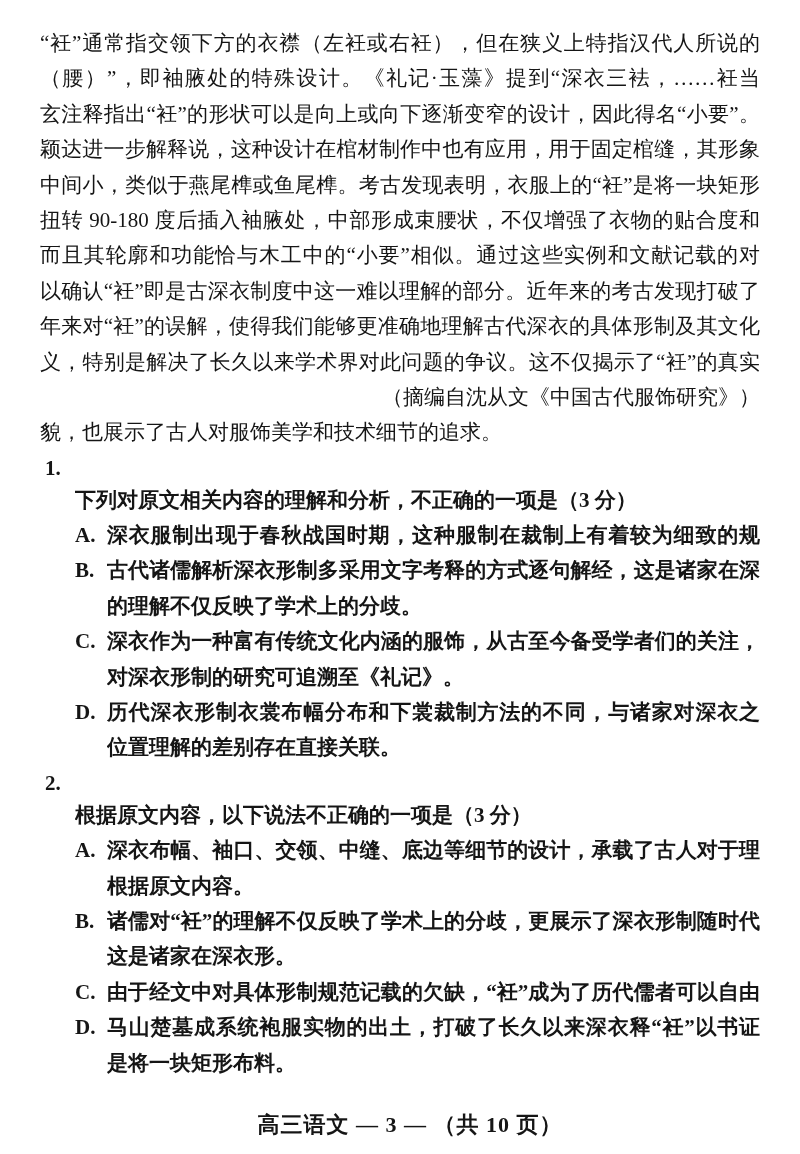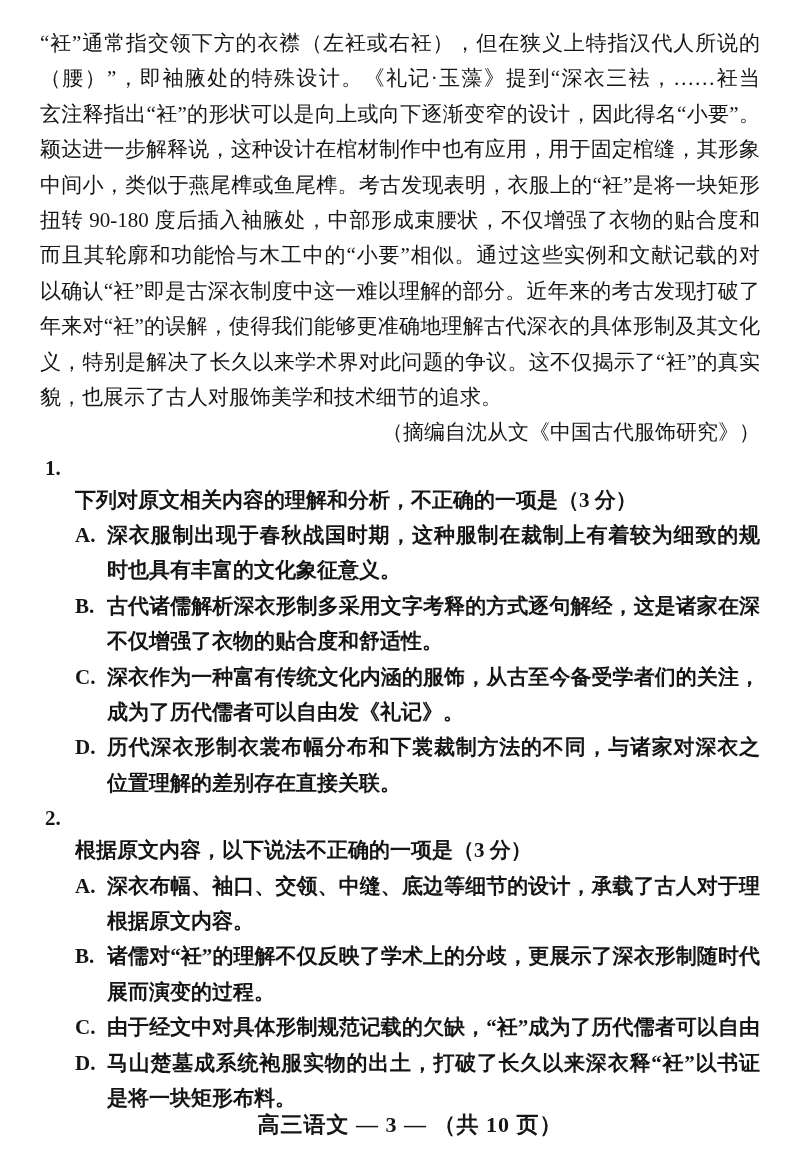--- a/index.html
+++ b/index.html
@@ -74,48 +74,47 @@
     <div class="line fill">“衽”通常指交领下方的衣襟（左衽或右衽），但在狭义上特指汉代人所说的“小要</div>
     <div class="line fill">（腰）”，即袖腋处的特殊设计。《礼记·玉藻》提到“深衣三袪，……衽当旁”，郑</div>
     <div class="line fill">玄注释指出“衽”的形状可以是向上或向下逐渐变窄的设计，因此得名“小要”。孔</div>
     <div class="line fill">颖达进一步解释说，这种设计在棺材制作中也有应用，用于固定棺缝，其形象两头广</div>
     <div class="line fill">中间小，类似于燕尾榫或鱼尾榫。考古发现表明，衣服上的“衽”是将一块矩形布料</div>
     <div class="line fill">扭转 90-180 度后插入袖腋处，中部形成束腰状，不仅增强了衣物的贴合度和舒适性，</div>
     <div class="line fill">而且其轮廓和功能恰与木工中的“小要”相似。通过这些实例和文献记载的对比，可</div>
     <div class="line fill">以确认“衽”即是古深衣制度中这一难以理解的部分。近年来的考古发现打破了两千</div>
     <div class="line fill">年来对“衽”的误解，使得我们能够更准确地理解古代深衣的具体形制及其文化意</div>
     <div class="line fill">义，特别是解决了长久以来学术界对此问题的争议。这不仅揭示了“衽”的真实面</div>
+    <div class="line attribution">（摘编自沈从文《中国古代服饰研究》）</div>
     <div class="line">貌，也展示了古人对服饰美学和技术细节的追求。</div>
-    <div class="line attribution">（摘编自沈从文《中国古代服饰研究》）</div>
   </div>
 
   <div class="q-block">
     <div class="q-stem">
       <span class="q-num">1.</span>
       <div class="stem-text line">下列对原文相关内容的理解和分析，不正确的一项是（3 分）</div>
     </div>
     <div class="opt">
       <span class="opt-label">A.</span>
       <div class="opt-text">
         <div class="line fill">深衣服制出现于春秋战国时期，这种服制在裁制上有着较为细致的规定，同</div>
-        <div class="line">时也具有丰富的文化象征意义。</div>
       </div>
     </div>
     <div class="opt">
       <span class="opt-label">B.</span>
       <div class="opt-text">
         <div class="line fill">古代诸儒解析深衣形制多采用文字考释的方式逐句解经，这是诸家在深衣形</div>
-        <div class="line">不仅增强了衣物的贴合度和舒适性。</div>
+        <div class="line">的理解不仅反映了学术上的分歧。</div>
       </div>
     </div>
     <div class="opt">
       <span class="opt-label">C.</span>
       <div class="opt-text">
         <div class="line fill">深衣作为一种富有传统文化内涵的服饰，从古至今备受学者们的关注，古人</div>
-        <div class="line">成为了历代儒者可以自由发《礼记》。</div>
+        <div class="line">对深衣形制的研究可追溯至《礼记》。</div>
       </div>
     </div>
     <div class="opt">
       <span class="opt-label">D.</span>
       <div class="opt-text">
         <div class="line fill">历代深衣形制衣裳布幅分布和下裳裁制方法的不同，与诸家对深衣之“衽”</div>
         <div class="line">位置理解的差别存在直接关联。</div>
       </div>
     </div>
   </div>
@@ -129,21 +128,21 @@
       <span class="opt-label">A.</span>
       <div class="opt-text">
         <div class="line fill">深衣布幅、袖口、交领、中缝、底边等细节的设计，承载了古人对于理想人</div>
         <div class="line">根据原文内容。</div>
       </div>
     </div>
     <div class="opt">
       <span class="opt-label">B.</span>
       <div class="opt-text">
         <div class="line fill">诸儒对“衽”的理解不仅反映了学术上的分歧，更展示了深衣形制随时代发</div>
-        <div class="line">展而演变的过程。</div>
+        <div class="line">这是诸家在深衣形。</div>
       </div>
     </div>
     <div class="opt">
       <span class="opt-label">C.</span>
       <div class="opt-text">
         <div class="line fill">由于经文中对具体形制规范记载的欠缺，“衽”成为了历代儒者可以自由发</div>
       </div>
     </div>
     <div class="opt">
       <span class="opt-label">D.</span>

